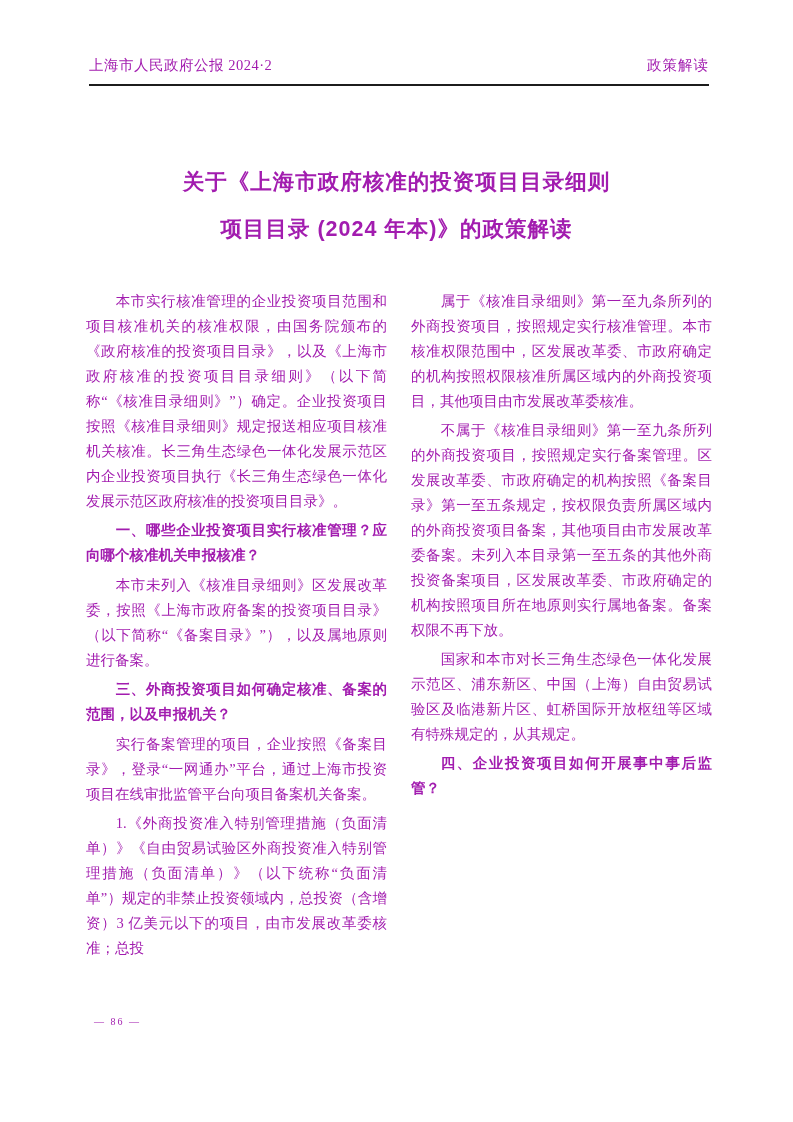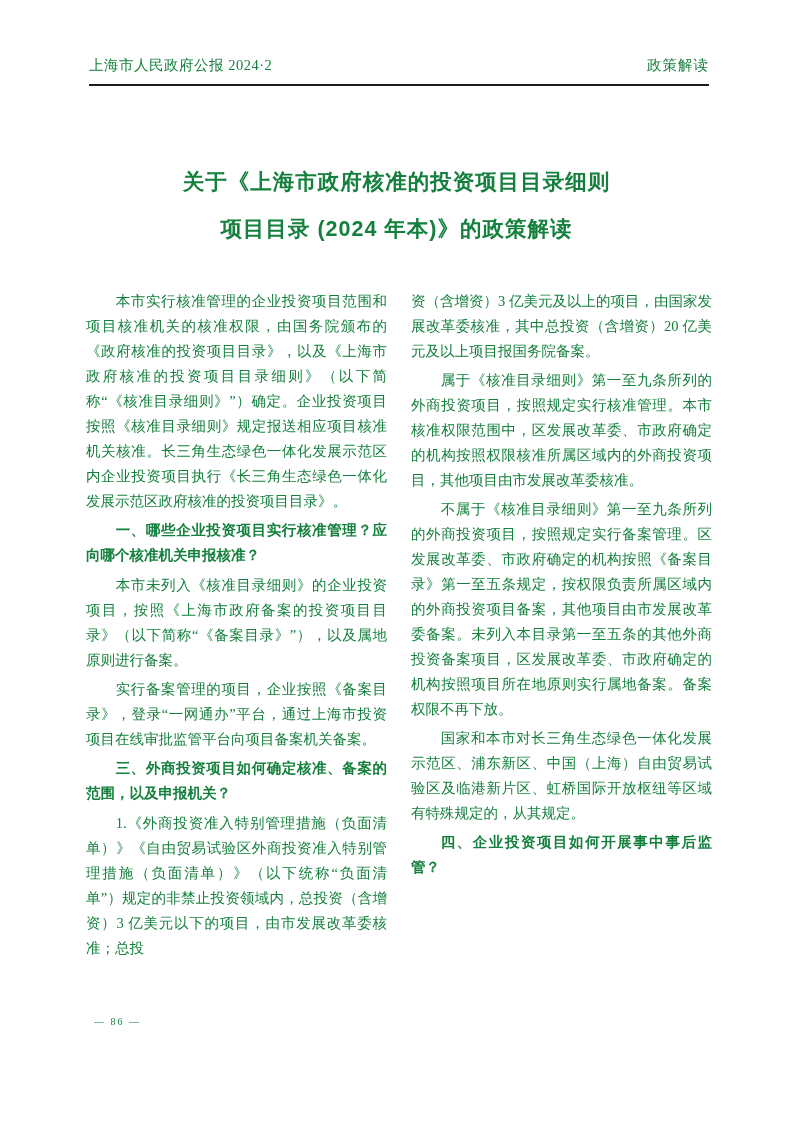--- a/index.html
+++ b/index.html
@@ -6,21 +6,21 @@
     margin: 0;
     padding: 0;
     background: #e8e8e8;
   }
   .page {
     position: relative;
     width: 793px;
     height: 1122px;
     margin: 0 auto;
     background: #ffffff;
-    color: #15803d;
+    color: #a21caf;
     font-family: "Liberation Serif", "DejaVu Serif", serif;
     overflow: hidden;
   }
   .header {
     position: absolute;
     top: 56px;
     left: 89px;
     right: 84px;
     display: flex;
     justify-content: space-between;
@@ -88,27 +88,26 @@
 
   <div class="doc-title">
     <div>关于《上海市政府核准的投资项目目录细则</div>
     <div>项目目录 (2024 年本)》的政策解读</div>
   </div>
 
   <div class="columns">
     <div class="col">
         <p class="blk">本市实行核准管理的企业投资项目范围和项目核准机关的核准权限，由国务院颁布的《政府核准的投资项目目录》，以及《上海市政府核准的投资项目目录细则》（以下简称“《核准目录细则》”）确定。企业投资项目按照《核准目录细则》规定报送相应项目核准机关核准。长三角生态绿色一体化发展示范区内企业投资项目执行《长三角生态绿色一体化发展示范区政府核准的投资项目目录》。</p>
         <p class="blk heading">一、哪些企业投资项目实行核准管理？应向哪个核准机关申报核准？</p>
-        <p class="blk">本市未列入《核准目录细则》的企业投资项目，按照《上海市政府备案的投资项目目录》（以下简称“《备案目录》”），以及属地原则进行备案。</p>
+        <p class="blk">本市未列入《核准目录细则》区发展改革委，按照《上海市政府备案的投资项目目录》（以下简称“《备案目录》”），以及属地原则进行备案。</p>
+        <p class="blk heading">三、外商投资项目如何确定核准、备案的范围，以及申报机关？</p>
         <p class="blk">实行备案管理的项目，企业按照《备案目录》，登录“一网通办”平台，通过上海市投资项目在线审批监管平台向项目备案机关备案。</p>
-        <p class="blk heading">三、外商投资项目如何确定核准、备案的范围，以及申报机关？</p>
         <p class="blk">1.《外商投资准入特别管理措施（负面清单）》《自由贸易试验区外商投资准入特别管理措施（负面清单）》（以下统称“负面清单”）规定的非禁止投资领域内，总投资（含增资）3 亿美元以下的项目，由市发展改革委核准；总投</p>
       </div>
     <div class="col">
-        <p class="blk" style="text-indent: 0px;">资（含增资）3 亿美元及以上的项目，由国家发展改革委核准，其中总投资（含增资）20 亿美元及以上项目报国务院备案。</p>
         <p class="blk">属于《核准目录细则》第一至九条所列的外商投资项目，按照规定实行核准管理。本市核准权限范围中，区发展改革委、市政府确定的机构按照权限核准所属区域内的外商投资项目，其他项目由市发展改革委核准。</p>
         <p class="blk">不属于《核准目录细则》第一至九条所列的外商投资项目，按照规定实行备案管理。区发展改革委、市政府确定的机构按照《备案目录》第一至五条规定，按权限负责所属区域内的外商投资项目备案，其他项目由市发展改革委备案。未列入本目录第一至五条的其他外商投资备案项目，区发展改革委、市政府确定的机构按照项目所在地原则实行属地备案。备案权限不再下放。</p>
         <p class="blk">国家和本市对长三角生态绿色一体化发展示范区、浦东新区、中国（上海）自由贸易试验区及临港新片区、虹桥国际开放枢纽等区域有特殊规定的，从其规定。</p>
         <p class="blk heading">四、企业投资项目如何开展事中事后监管？</p>
       </div>
   </div>
 
   <div class="footer">— 86 —</div>
 
 </div>

